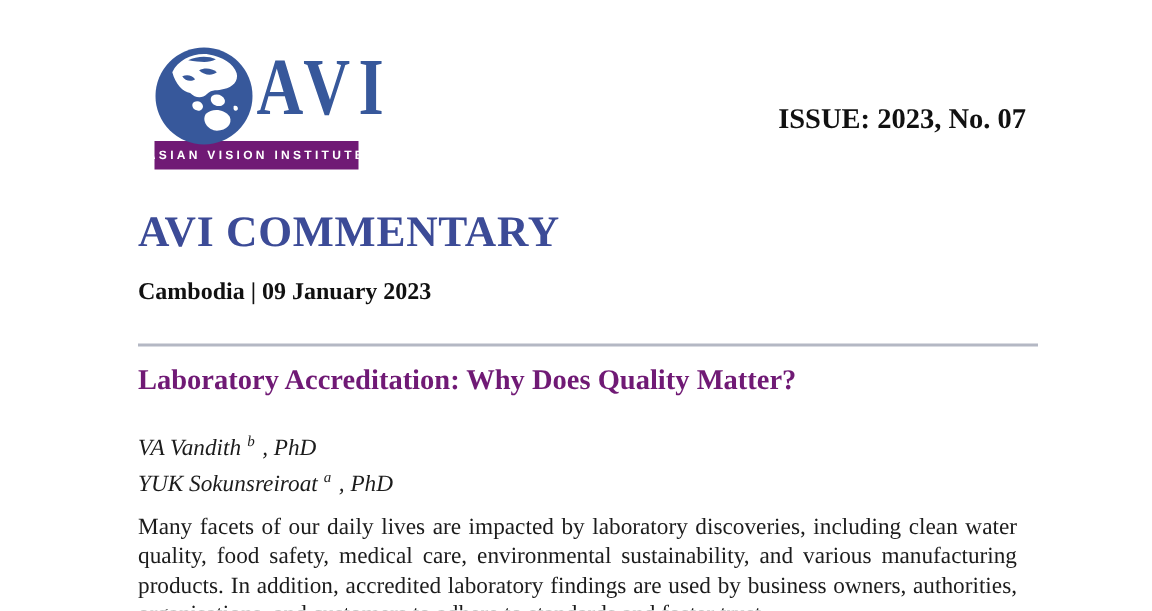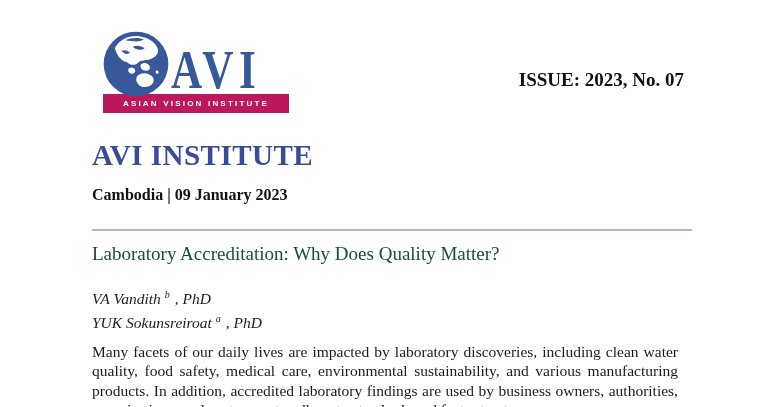--- a/index.html
+++ b/index.html
@@ -9,39 +9,39 @@
     width: 768px;
     height: 407px;
     background: #ffffff;
     overflow: hidden;
     font-family: "Liberation Serif", serif;
     color: #1c1c1c;
   }
 
   
   .logo { position: absolute; left: 103px; top: 31px; width: 158px; }
-  .logo-top { display: flex; align-items: flex-end; height: 66px; }
+  .logo-top { display: flex; align-items: flex-start; height: 66px; }
   .globe { width: 66px; height: 66px; flex: 0 0 66px; }
   .logo-acronym {
     font-family: "Liberation Serif", serif;
     font-weight: 700;
     font-size: 54px;
     line-height: 1;
     color: #37589B;
     letter-spacing: 7px;
     margin-left: 2px;
     transform: scaleX(0.80);
     transform-origin: left center;
     white-space: nowrap;
   }
   .logo-bar {
     margin-top: -3px;
-    width: 186px;
+    width: 136px;
     height: 19px;
-    background: #be185d;
+    background: #701a75;
     color: #ffffff;
     font-family: "Liberation Sans", sans-serif;
     font-weight: 700;
     font-size: 8px;
     letter-spacing: 2.2px;
     display: flex;
     align-items: center;
     justify-content: center;
     white-space: nowrap;
   }
@@ -84,23 +84,23 @@
     width: 600px;
     height: 2px;
     background: #b4b8c4;
   }
 
   
   .article-title {
     position: absolute;
     left: 92px;
     top: 243px;
-    font-weight: 400;
+    font-weight: 700;
     font-size: 19px;
-    color: #14532d;
+    color: #701a75;
     white-space: nowrap;
   }
   .authors {
     position: absolute;
     left: 92px;
     top: 287px;
     font-style: italic;
     font-size: 15.5px;
     line-height: 24px;
     color: #1c1c1c;
@@ -141,21 +141,21 @@
         <path fill="#ffffff" d="M52,68 C58,62 71,63 76,71 C79,78 73,85 63,85 C54,85 47,75 52,68 Z"></path>
         <path fill="#ffffff" d="M80,60 C83,59 85,61 84,64 C82,66 79,65 80,60 Z"></path>
       </svg>
       <div class="logo-acronym">AVI</div>
     </div>
     <div class="logo-bar">ASIAN VISION INSTITUTE</div>
   </div>
 
   <div class="issue">ISSUE: 2023, No. 07</div>
 
-  <div class="commentary-title">AVI INSTITUTE</div>
+  <div class="commentary-title">AVI COMMENTARY</div>
   <div class="dateline">Cambodia | 09 January 2023</div>
   <div class="divider"></div>
 
   <div class="article-title">Laboratory Accreditation: Why Does Quality Matter?</div>
 
   <div class="authors">
     <div class="author-line">
       <span>VA Vandith</span><sup>b</sup><span class="author-suffix">, PhD</span>
     </div>
     <div class="author-line">

